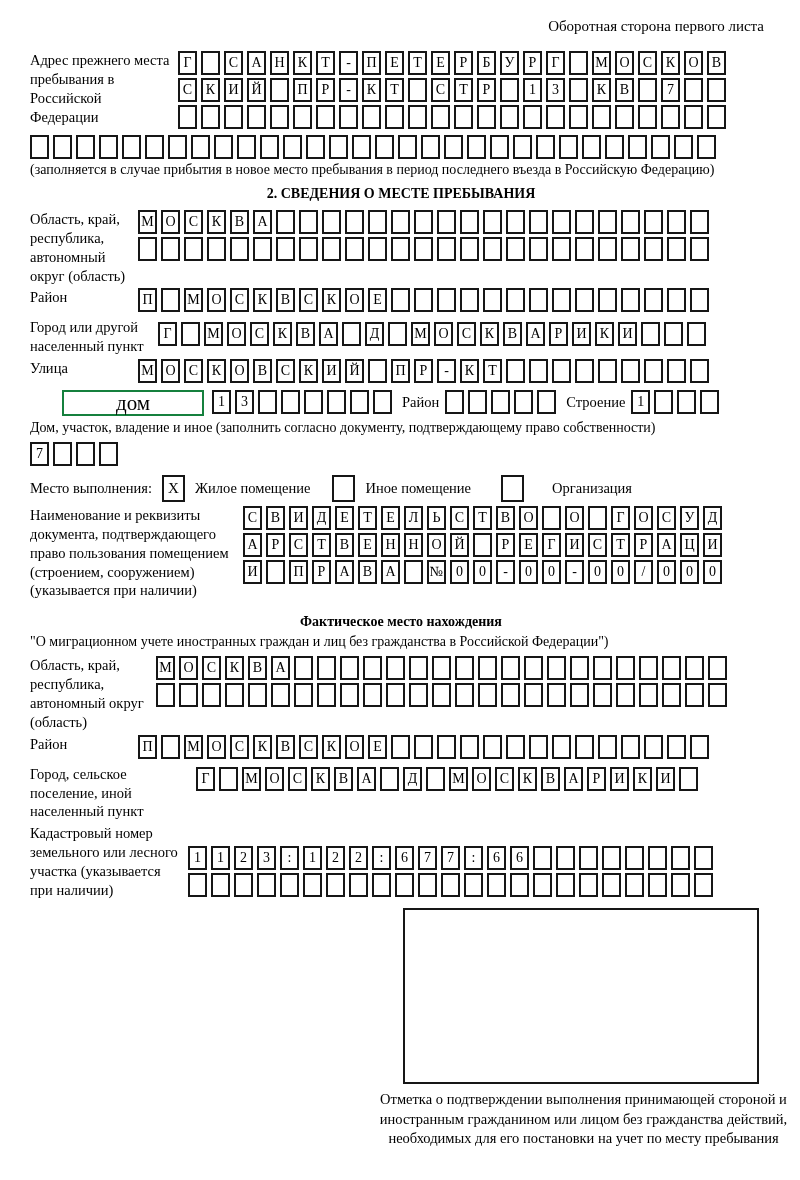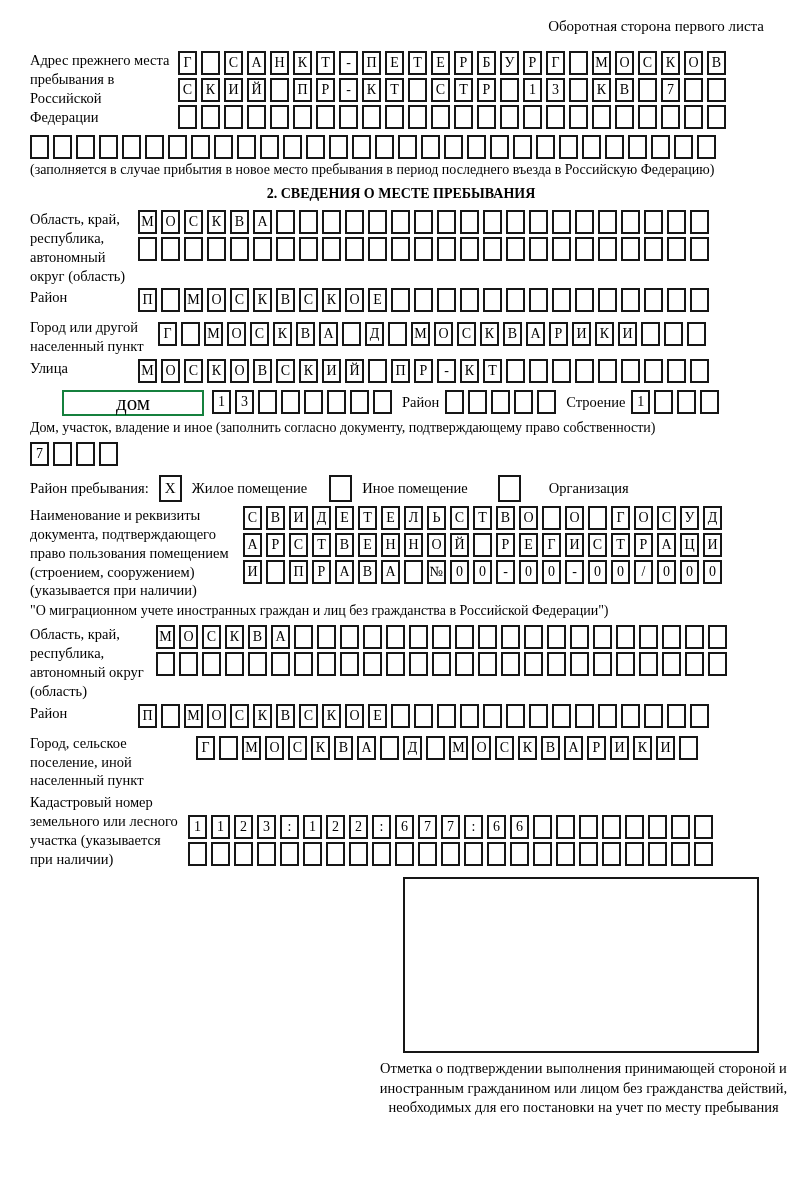--- a/index.html
+++ b/index.html
@@ -339,21 +339,21 @@
   <div class="field">
     <div class="cellrow">
         <span class="cell">7</span>
         <span class="cell"></span>
         <span class="cell"></span>
         <span class="cell"></span>
       </div>
   </div>
 
   <div class="chkrow">
-    <span>Район пребывания:</span>
+    <span>Место выполнения:</span>
     <span class="chk">X</span>
     <span>Жилое помещение</span>
     <span class="chk" style="margin-left:22px"></span>
     <span>Иное помещение</span>
     <span class="chk" style="margin-left:30px"></span>
     <span style="margin-left:18px">Организация</span>
   </div>
 
   <div class="field" style="margin-top:4px">
     <div class="flabel w205">Наименование и реквизиты документа, подтверждающего право пользования помещением (строением, сооружением) (указывается при наличии)</div>
@@ -423,20 +423,21 @@
           <span class="cell">0</span>
           <span class="cell">0</span>
           <span class="cell">/</span>
           <span class="cell">0</span>
           <span class="cell">0</span>
           <span class="cell">0</span>
         </div>
     </div>
   </div>
 
+  <div class="sec-title" style="margin-top:14px;margin-bottom:4px">Фактическое место нахождения</div>
   <div class="note center">"О миграционном учете иностранных граждан и лиц без гражданства в Российской Федерации")</div>
 
   <div class="field">
     <div class="flabel w118">Область, край, республика, автономный округ (область)</div>
     <div class="cellcol">
       <div class="cellrow">
           <span class="cell">М</span>
           <span class="cell">О</span>
           <span class="cell">С</span>
           <span class="cell">К</span>

